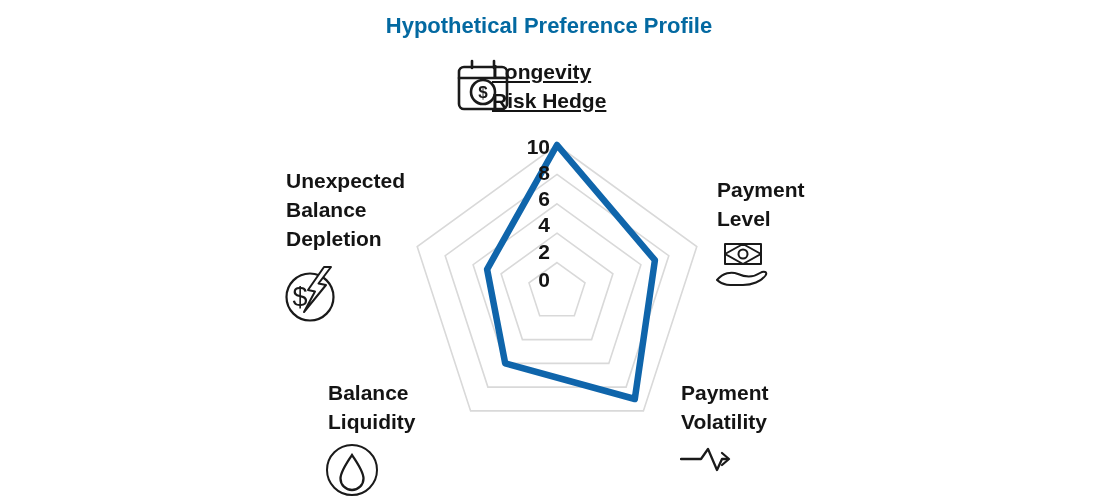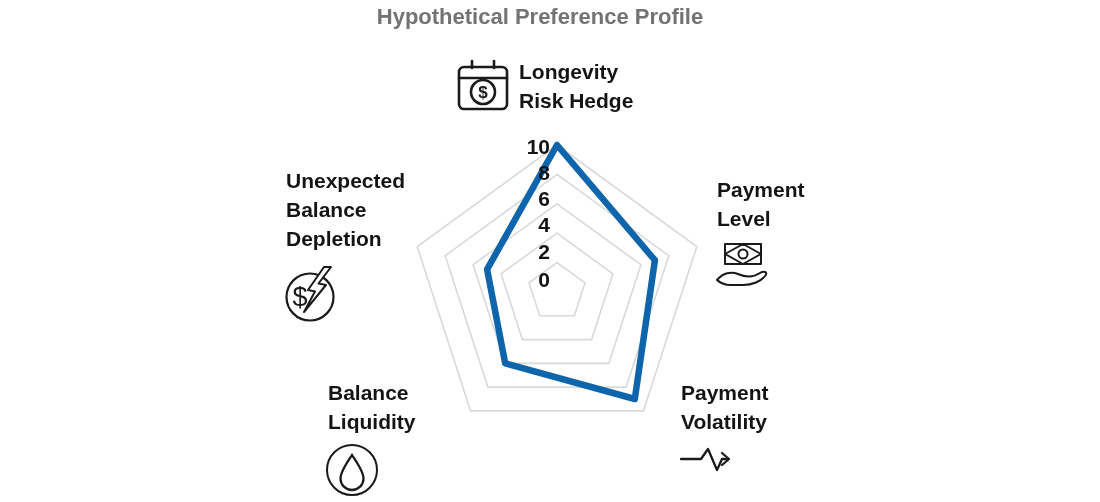--- a/index.html
+++ b/index.html
@@ -1,28 +1,28 @@
 <!DOCTYPE html>
 <html><head>
 <meta charset="utf-8">
 <style>
   html,body{margin:0;padding:0;background:#ffffff;}
   .stage{
     position:relative;width:1100px;height:502px;background:#fff;overflow:hidden;
     font-family:"Liberation Sans",sans-serif;color:#141414;
   }
   .title{
-    position:absolute;top:4px;left:0;width:1080px;margin:0;
-    text-align:center;font-size:22px;font-weight:bold;color:#737373;
+    position:absolute;top:4px;left:0;width:1080px;margin:9px;
+    text-align:center;font-size:22px;font-weight:bold;color:#0369a1;
   }
   .axis-label{
     position:absolute;font-size:21px;font-weight:bold;line-height:29px;
     white-space:pre-line;color:#141414;
   }
-  .lbl-top{left:519px;top:57px;}
+  .lbl-top{left:492px;top:57px;text-decoration:underline;}
   .lbl-right{left:717px;top:175px;}
   .lbl-bottom-right{left:681px;top:378px;}
   .lbl-bottom-left{left:328px;top:378px;}
   .lbl-left{left:286px;top:166px;}
   .icon{position:absolute;}
   .ic-top{left:456px;top:58px;}
   .ic-right{left:714px;top:242px;}
   .ic-bottom-right{left:680px;top:446px;}
   .ic-bottom-left{left:325px;top:443px;}
   .ic-left{left:283px;top:264px;}

